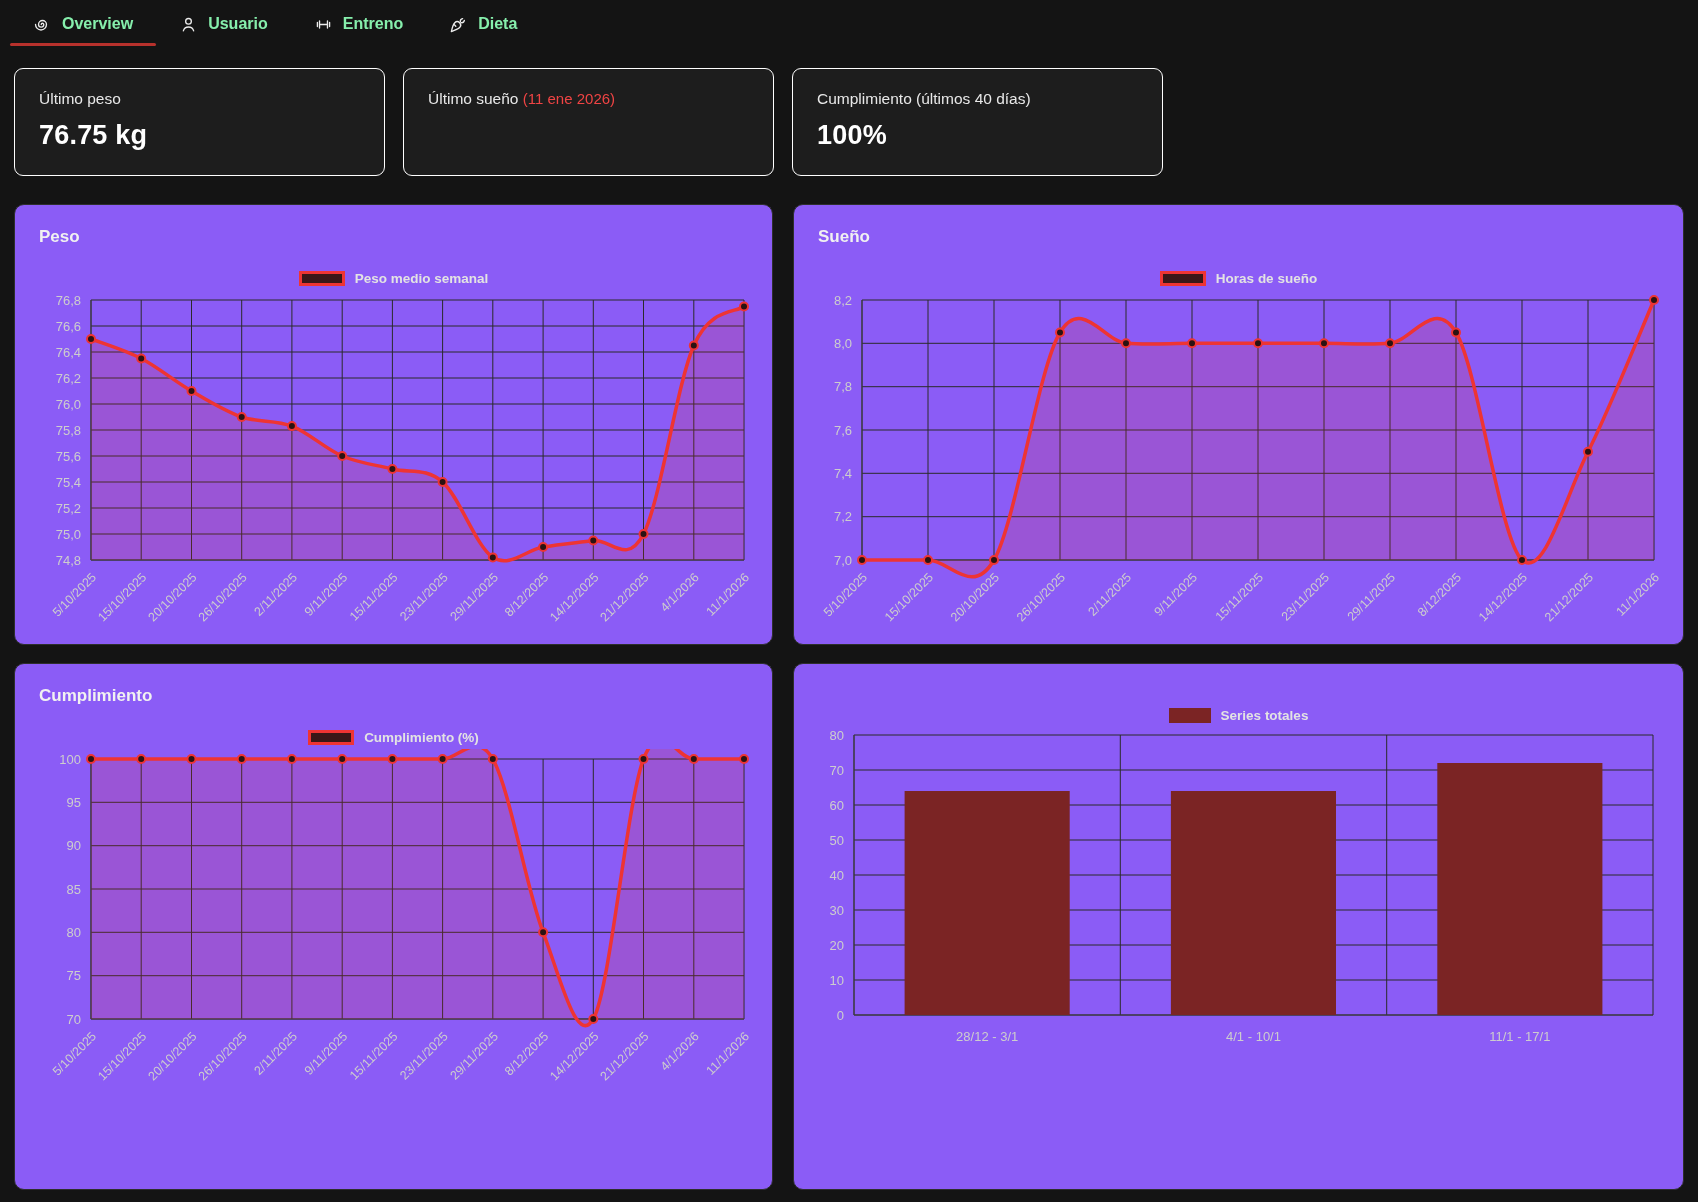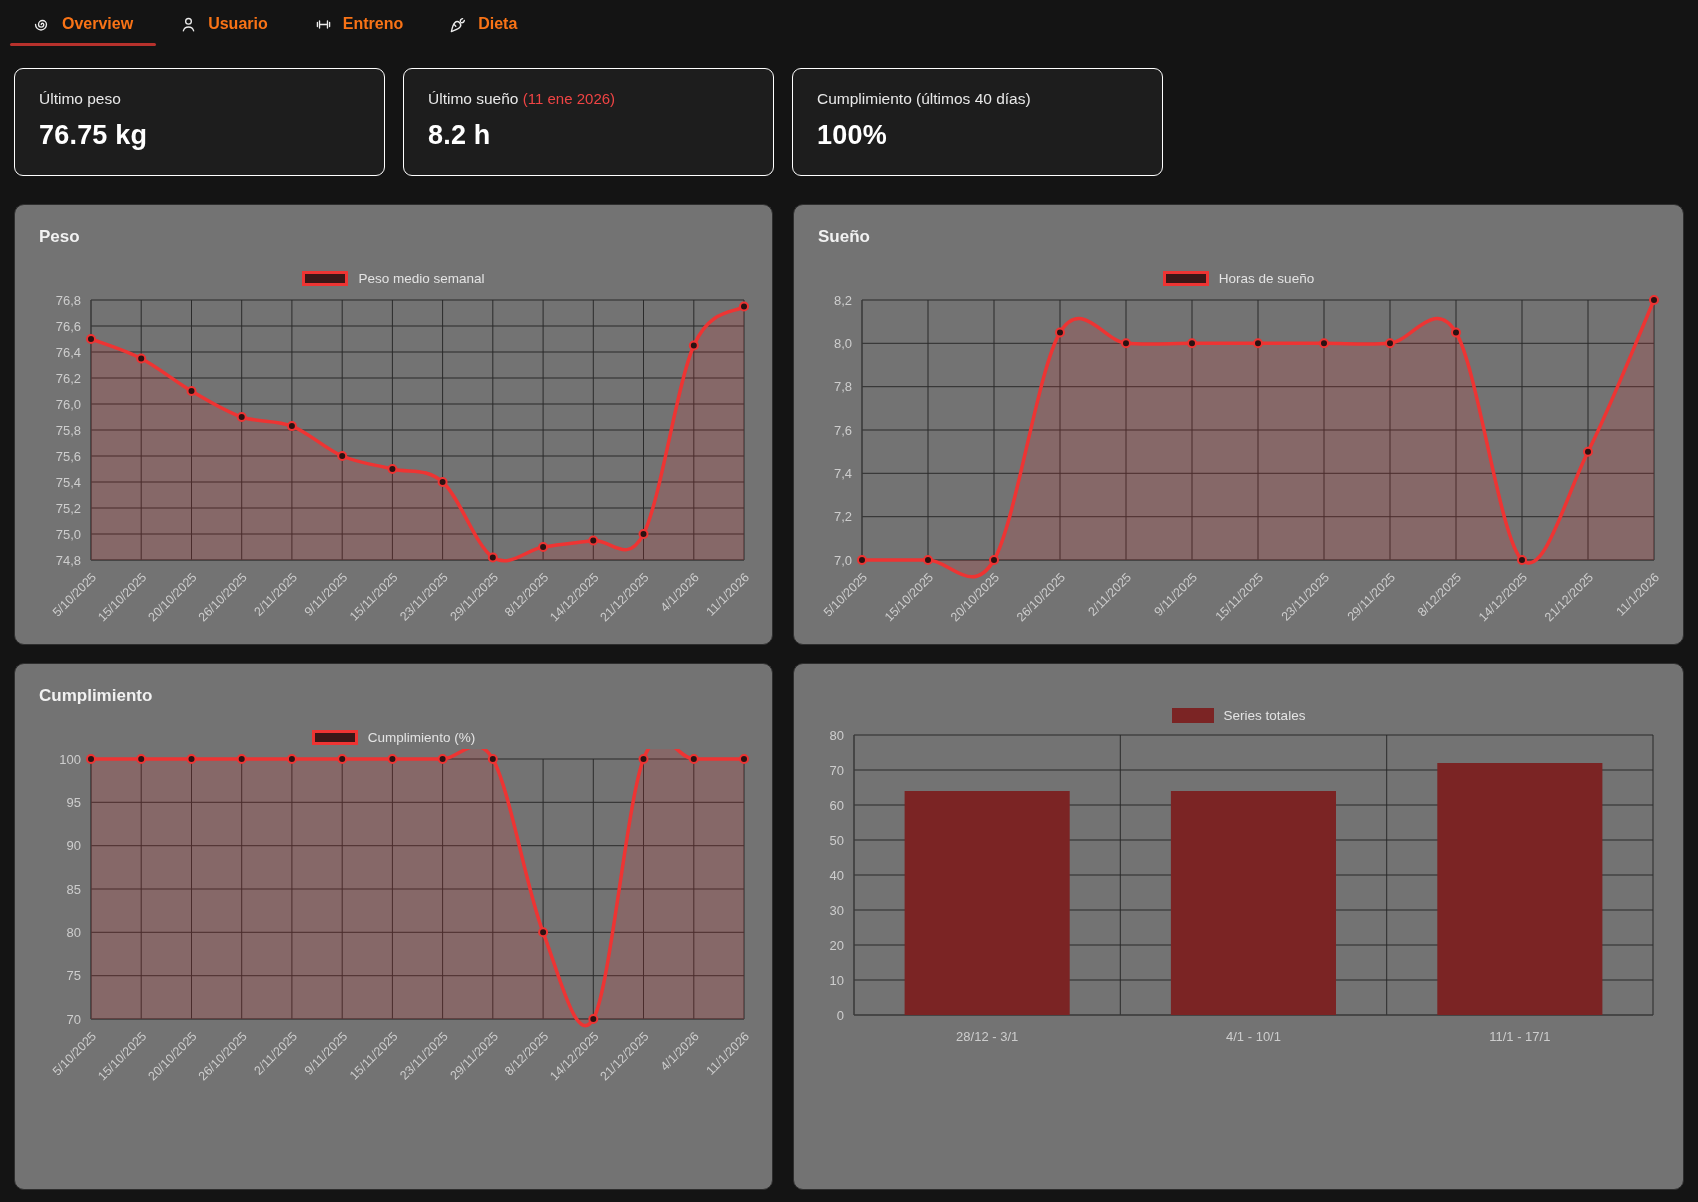--- a/index.html
+++ b/index.html
@@ -7,46 +7,46 @@
     width:1698px;height:1202px;overflow:hidden;
     background:#141414;color:#eee;
     font-family:"Liberation Sans","DejaVu Sans",sans-serif;
     -webkit-font-smoothing:antialiased;
   }
   
   .tabbar{display:flex;align-items:stretch;padding:0 0 0 10px;height:48px;}
   .tab{
     display:flex;align-items:center;gap:10px;
     padding:0 23px;cursor:pointer;position:relative;
-    font-size:16px;font-weight:700;color:#f97316;
+    font-size:16px;font-weight:700;color:#86efac;
   }
   .tab.active::after{
     content:"";position:absolute;left:0;right:0;bottom:2px;height:3px;
     background:#b7312c;border-radius:2px;
   }
   .ticon{width:19px;height:19px;stroke:#ececec;fill:none;stroke-width:1.7;
     stroke-linecap:round;stroke-linejoin:round;}
   
   .stats{margin:20px 14px 0;display:grid;grid-template-columns:repeat(4,371px);gap:18px;}
   .card{
     box-sizing:border-box;height:108px;background:#1d1d1d;
     border:1px solid #ffffff;border-radius:9px;padding:21px 24px;
   }
   .card .label{font-size:15.5px;color:#e8e8e8;}
   .card .sub{font-size:15px;color:#ef4444;}
   .card .value{margin-top:12px;font-size:27px;font-weight:700;color:#fff;letter-spacing:.2px;}
   
   .grid{margin:28px 14px 0;display:grid;grid-template-columns:759px 891px;
     grid-template-rows:441px 527px;gap:18px 20px;}
   .panel{
-    box-sizing:border-box;background:#737373;border:1px solid #2e2e2e;
+    box-sizing:border-box;background:#8b5cf6;border:1px solid #2e2e2e;
     border-radius:10px;padding:20px 22px;overflow:hidden;
   }
   .panel h2{margin:2px 0 0 2px;font-size:17px;font-weight:700;color:#f1f1f1;}
-  .legend{display:flex;align-items:center;justify-content:center;gap:10px;margin:24px 0 4px;}
+  .legend{display:flex;align-items:center;justify-content:center;gap:10px;margin:24px 0 4px;font-weight:bold;}
   .swatch{width:46px;height:15px;box-sizing:border-box;}
   .swatch.line{border:3.5px solid #ee3433;background:#3a1717;}
   .swatch.solid{width:42px;background:#7b2424;}
   .legend .ltext{font-size:13.5px;color:#e3e3e3;}
   svg.chart{display:block;}
   svg.chart text{font-family:"Liberation Sans","DejaVu Sans",sans-serif;}
 </style>
 </head>
 <body>
 
@@ -79,21 +79,20 @@
   </div>
 </nav>
 
 <section class="stats">
   <div class="card">
     <div class="label"><span>Último peso</span> <span class="sub"></span></div>
     <div class="value">76.75 kg</div>
   </div>
   <div class="card">
     <div class="label"><span>Último sueño</span> <span class="sub">(11 ene 2026)</span></div>
-    <div class="value">8.2 h</div>
   </div>
   <div class="card">
     <div class="label"><span>Cumplimiento (últimos 40 días)</span> <span class="sub"></span></div>
     <div class="value">100%</div>
   </div>
 </section>
 
 <section class="grid">
   <div class="panel">
     <h2>Peso</h2>

